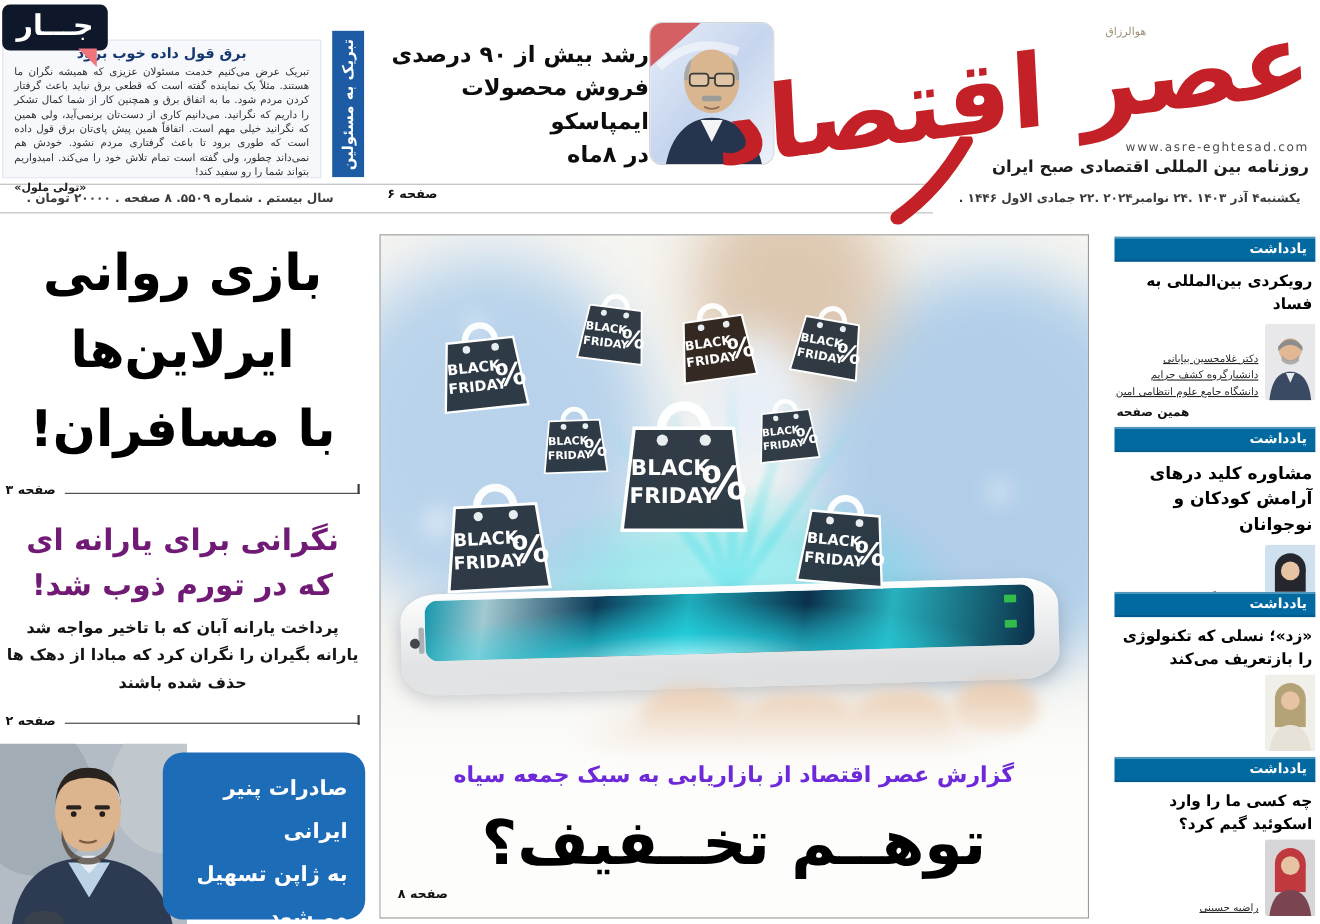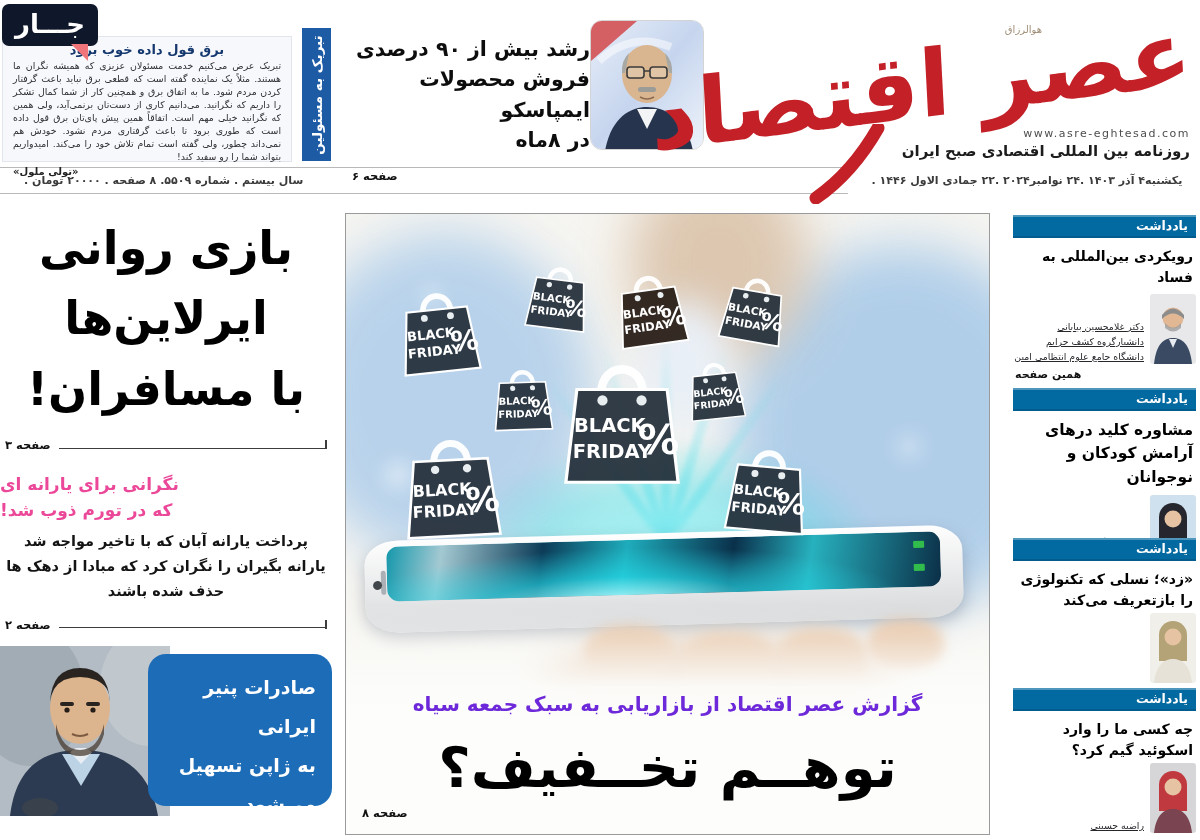--- a/index.html
+++ b/index.html
@@ -37,21 +37,21 @@
   .dateright{position:absolute;left:868px;top:168px;width:318px;font-size:11px;font-weight:bold;color:#3a3a3a;line-height:25px;text-align:center;z-index:2}
   .redtail{position:absolute;left:800px;top:124px;z-index:3}
 
   
   .col-left{position:absolute;left:0;top:213px;width:332px}
   .h1big{font-size:46px;font-weight:800;line-height:1.53;text-align:center;color:#000}
   .pagerule{display:flex;align-items:center;gap:8px;direction:ltr;padding:0 5px;margin-top:14px}
   .pagerule .pg{font-weight:bold;font-size:11.5px;color:#111}
   .pagerule .rl{flex:1;height:7px;border-bottom:1.5px solid #3d3d3d;position:relative}
   .pagerule .rl::after{content:"";position:absolute;right:0;bottom:-1.5px;width:2px;height:9px;background:#3d3d3d}
-  .h2mid{font-size:17px;font-weight:800;line-height:1.5;text-align:left;color:#ec4899;margin-top:20px}
+  .h2mid{font-size:27px;font-weight:800;line-height:1.5;text-align:center;color:#701a75;margin-top:20px}
   .submid{font-size:14.5px;font-weight:bold;line-height:1.72;text-align:center;color:#141414;margin-top:6px;padding:0 4px}
   .story3{position:relative;height:174px;margin-top:12px}
   .manphoto{position:absolute;left:0;top:2px;width:170px;height:170px;overflow:hidden}
   .bluebox{position:absolute;left:148px;top:10px;width:184px;height:152px;background:#1d6cb8;border-radius:18px;padding:14px 16px 0 8px;z-index:2}
   .bluebox .ln{display:block;color:#fff;font-size:19px;font-weight:bold;line-height:2.05;text-align:right}
 
   
   .hero{position:absolute;left:345px;top:213px;width:645px;height:622px;border:1.5px solid #9a9a9a;background:#f6f5f1;overflow:hidden}
   .blob{position:absolute;border-radius:50%;filter:blur(26px)}
   .b-head{left:44%;top:-8%;width:180px;height:200px;background:#d9c0a6;opacity:.85}

